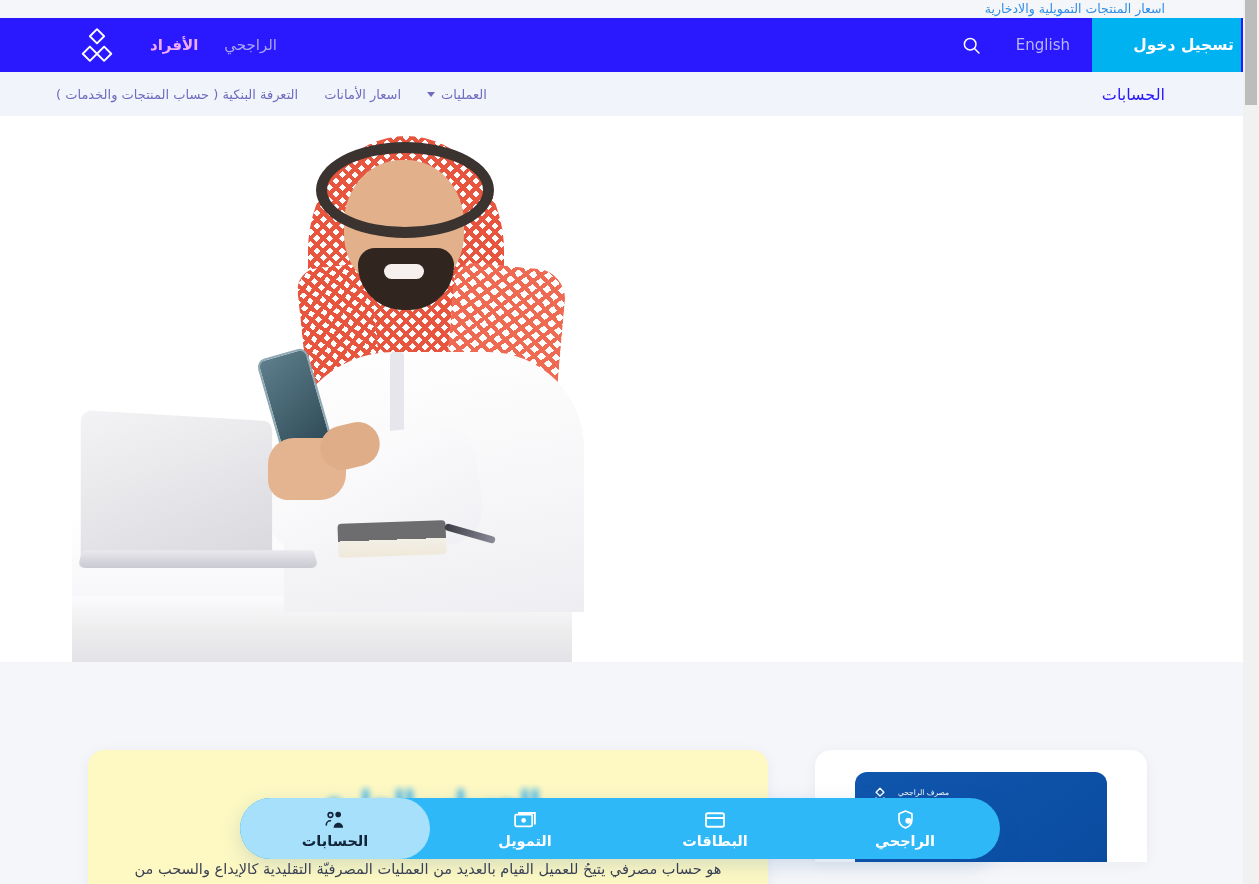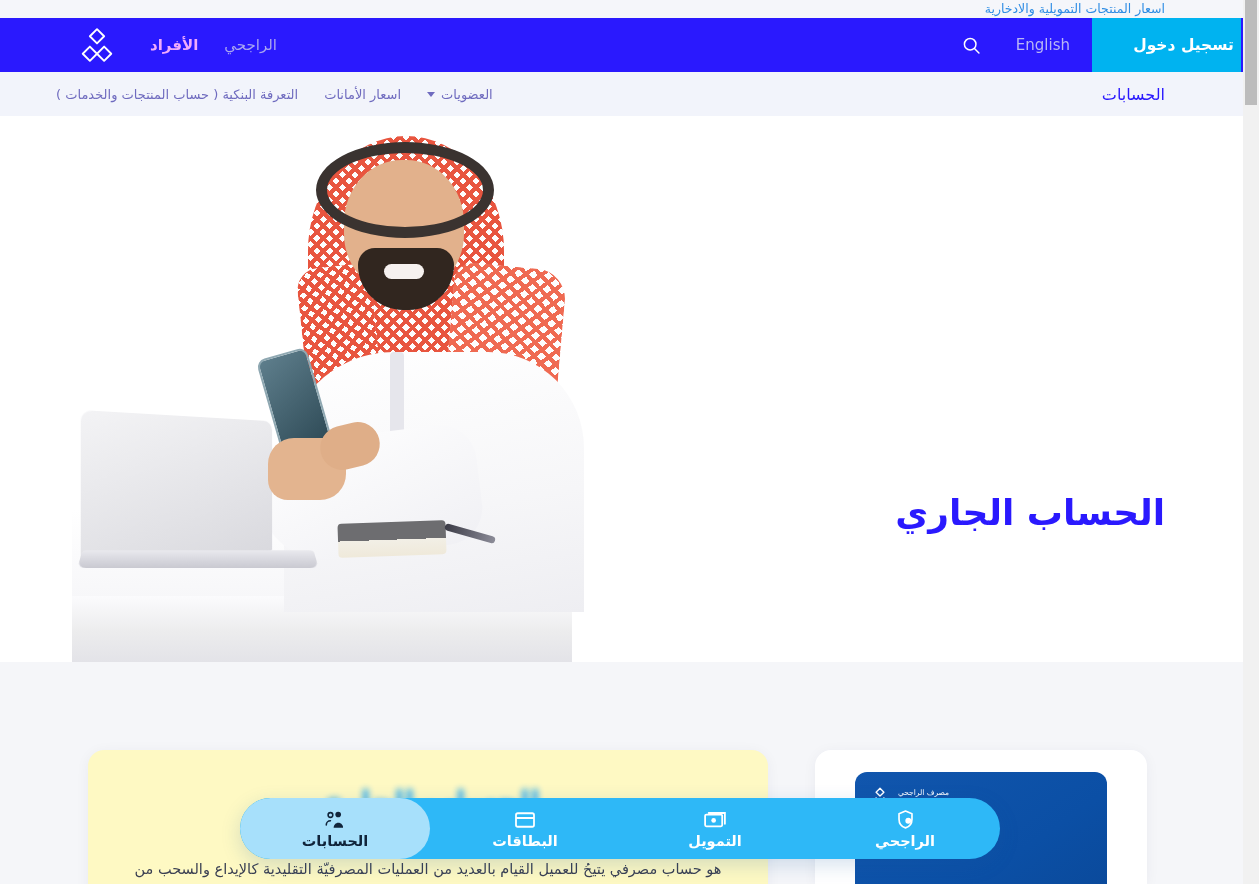--- a/index.html
+++ b/index.html
@@ -314,21 +314,21 @@
     position: absolute;
     top: 108px; right: 22px; left: 22px;
     font-size: 14.5px;
     color: #3a3f52;
     line-height: 22px;
     text-align: center;
   }
   .card-right {
     position: absolute;
     left: 815px; top: 88px;
-    width: 332px; height: 134px;
+    width: 332px; height: 112px;
     background: #ffffff;
     border-radius: 16px 16px 0 0;
     box-shadow: 0 2px 14px rgba(35,35,80,0.05);
     overflow: hidden;
   }
   .debit-card {
     position: absolute;
     left: 40px; top: 22px;
     width: 252px; height: 150px;
     background: linear-gradient(145deg,#1156ad 0%,#0b4fa5 60%,#0a4898 100%);
@@ -444,21 +444,21 @@
         </div>
       </div>
     </div>
     <div class="nav-accent-edge"></div>
 
     <div class="sub-nav">
       <div class="sub-nav-inner">
         <span class="sub-title">الحسابات</span>
         <div class="sub-links">
           <span class="sub-link">
-            <span>العضويات</span>
+            <span>العمليات</span>
             <span class="chev"></span>
           </span>
           <span class="sub-link">اسعار الأمانات</span>
           <span class="sub-link">التعرفة البنكية ( حساب المنتجات والخدمات )</span>
         </div>
       </div>
     </div>
 
     <div class="hero">
       <div class="hero-photo">
@@ -475,21 +475,20 @@
         <div class="p-collar"></div>
         <div class="p-arm"></div>
         <div class="p-laptop-screen"></div>
         <div class="p-laptop-base"></div>
         <div class="p-phone"></div>
         <div class="p-hand"></div>
         <div class="p-hand2"></div>
         <div class="p-notebook"></div>
         <div class="p-pen"></div>
       </div>
-      <h1 class="hero-title">الحساب الجاري</h1>
     </div>
 
     <div class="lower">
       <div class="card-left">
         <div class="card-left-heading">الحساب الجاري</div>
         <div class="card-left-body">هو حساب مصرفي يتيحُ للعميل القيام بالعديد من العمليات المصرفيّة التقليدية كالإيداع والسحب من</div>
       </div>
 
       <div class="card-right">
         <div class="debit-card">
@@ -526,37 +525,37 @@
             <path d="M10.5 19.5c0-3 2.3-5.4 5.2-5.4s5.2 2.4 5.2 5.4" fill="currentColor" stroke="none"></path>
             <circle cx="7" cy="5.5" r="2.6"></circle>
             <path d="M2.4 16.5c0-2.6 2-4.6 4.6-4.6"></path>
           </svg>
         </span>
         <span class="tab-label">الحسابات</span>
       </div>
 
       <div class="tab">
         <span class="tab-icon">
-          <svg width="22" height="18" viewBox="0 0 24 20" fill="none" stroke="#ffffff" stroke-width="2">
-            <rect x="2" y="2.5" width="20" height="15" rx="2"></rect>
-            <line x1="2" y1="7.8" x2="22" y2="7.8"></line>
-          </svg>
-        </span>
-        <span class="tab-label">البطاقات</span>
-      </div>
-
-      <div class="tab">
-        <span class="tab-icon">
           <svg width="24" height="18" viewBox="0 0 26 20" fill="none" stroke="#ffffff" stroke-width="2">
             <rect x="2" y="4" width="19" height="13" rx="1.4"></rect>
             <circle cx="11.5" cy="10.5" r="2.6" fill="#ffffff" stroke="none"></circle>
             <path d="M6 2.2h18v12" stroke-linecap="round"></path>
           </svg>
         </span>
         <span class="tab-label">التمويل</span>
+      </div>
+
+      <div class="tab">
+        <span class="tab-icon">
+          <svg width="22" height="18" viewBox="0 0 24 20" fill="none" stroke="#ffffff" stroke-width="2">
+            <rect x="2" y="2.5" width="20" height="15" rx="2"></rect>
+            <line x1="2" y1="7.8" x2="22" y2="7.8"></line>
+          </svg>
+        </span>
+        <span class="tab-label">البطاقات</span>
       </div>
 
       <div class="tab">
         <span class="tab-icon">
           <svg width="21" height="21" viewBox="0 0 24 24" fill="none" stroke="#ffffff" stroke-width="1.9" stroke-linejoin="round">
             <path d="M12 2.4 4.6 5.4v6.2c0 4.6 3.1 8.6 7.4 10 4.3-1.4 7.4-5.4 7.4-10V5.4Z"></path>
             <circle cx="15.2" cy="13.4" r="3.4" fill="#ffffff" stroke="none"></circle>
           </svg>
         </span>
         <span class="tab-label">الراجحي</span>

